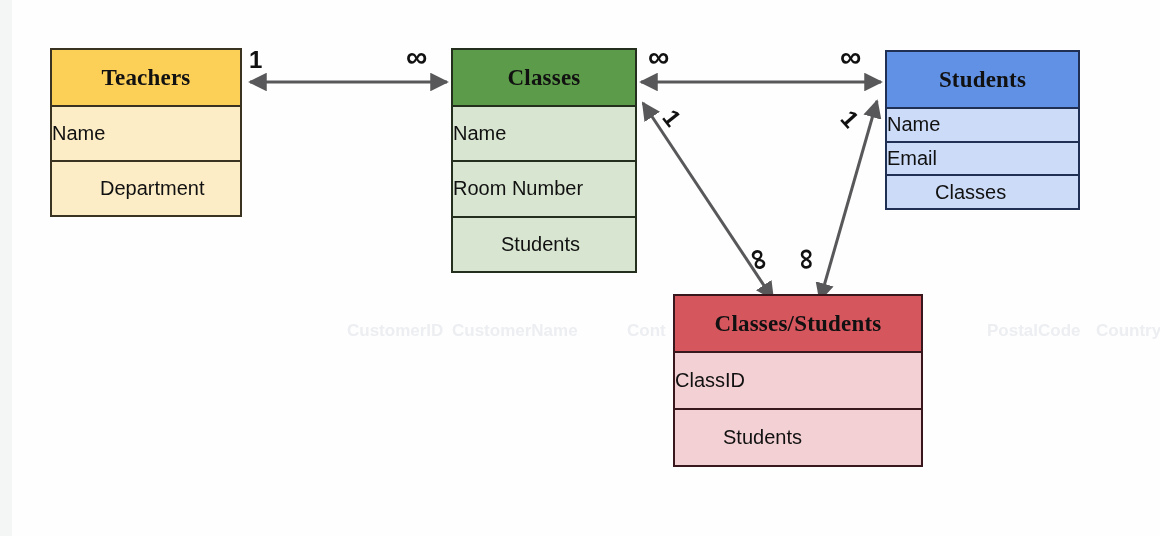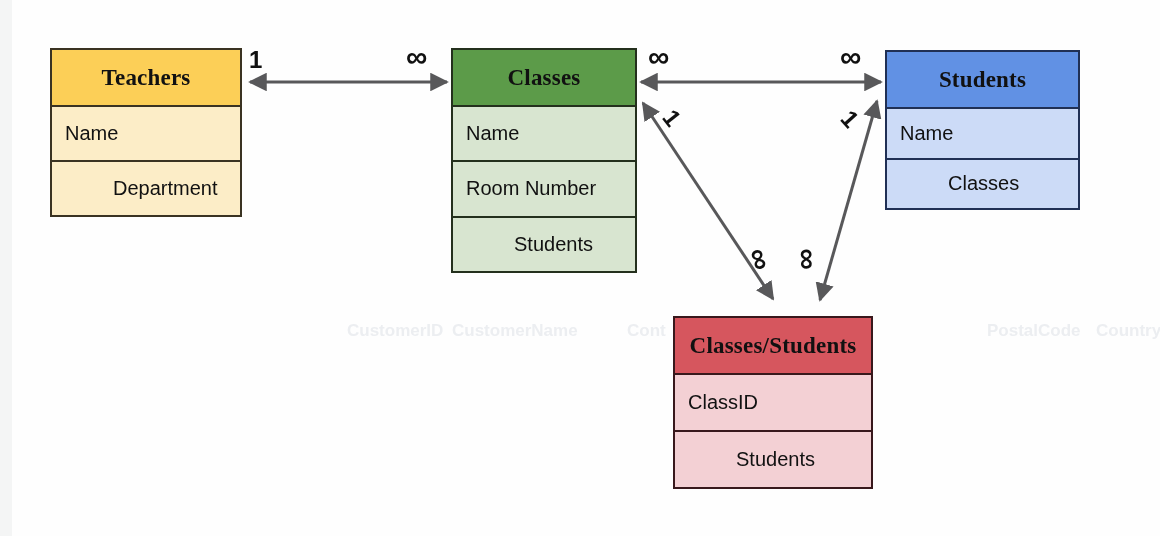--- a/index.html
+++ b/index.html
@@ -19,28 +19,28 @@
   svg.connectors line{stroke:var(--arrow,#58585a); stroke-width:3;}
   svg.connectors .ah{fill:var(--arrow,#58585a);}
 
   
   .etable{position:absolute; box-sizing:border-box; display:flex; flex-direction:column;
           border:2px solid var(--bc,#222); background:var(--row,#eee); color:#111;}
   .etable .hdr{flex:0 0 auto; height:55px; background:var(--hdr,#ccc);
                border-bottom:2px solid var(--bc,#222);
                display:flex; align-items:center; justify-content:center;
                font-weight:bold; font-size:23px; letter-spacing:.2px;font-family:Liberation Serif, serif;}
-  .etable .frow{flex:1 1 0; display:flex; align-items:center; padding-left:13px;
+  .etable .frow{flex:1 1 0; display:flex; align-items:center; 
                 font-size:20px; border-bottom:2px solid var(--bc,#222); background:var(--row,#eee);}
   .etable .frow:last-child{border-bottom:none;margin-left:48px;}
 
   #t-teachers {left:50px;  top:48px;  width:192px; height:169px;}
   #t-classes  {left:451px; top:48px;  width:186px; height:225px;}
   #t-students {left:885px; top:50px;  width:195px; height:160px;}
-  #t-junction {left:673px; top:316px; width:200px; height:173px;}
+  #t-junction {left:673px; top:294px; width:250px; height:173px;}
 
   
   .card{position:absolute; color:#111; font-weight:bold; line-height:1; transform-origin:center;}
   .card.one{font-size:24px;}
   .card.inf{font-size:30px;}
   #lbl-t1   {left:249px; top:48px;}
   #lbl-c-inf{left:406px; top:42px;}
   #lbl-c-inf2{left:648px; top:42px;}
   #lbl-s-inf{left:840px; top:42px;}
   #lbl-c1   {left:665px; top:106px; transform:rotate(52deg);}
@@ -84,20 +84,21 @@
   <div class="etable" id="t-classes" style="--hdr: #5c9b49; --row: #d8e5d0; --bc: #24301d;">
     <div class="hdr">Classes</div>
     <div class="frow">Name</div>
     <div class="frow">Room Number</div>
     <div class="frow">Students</div>
   </div>
 
   <div class="etable" id="t-students" style="--hdr: #6191e4; --row: #ccdbf7; --bc: #203055;">
     <div class="hdr">Students</div>
     <div class="frow">Name</div>
+    <div class="frow">Email</div>
     <div class="frow">Classes</div>
   </div>
 
   <div class="etable" id="t-junction" style="--hdr: #d6565e; --row: #f3d0d4; --bc: #38181c;">
     <div class="hdr">Classes/Students</div>
     <div class="frow">ClassID</div>
     <div class="frow">Students</div>
   </div>
 
   <div class="card one" id="lbl-t1">1</div>

